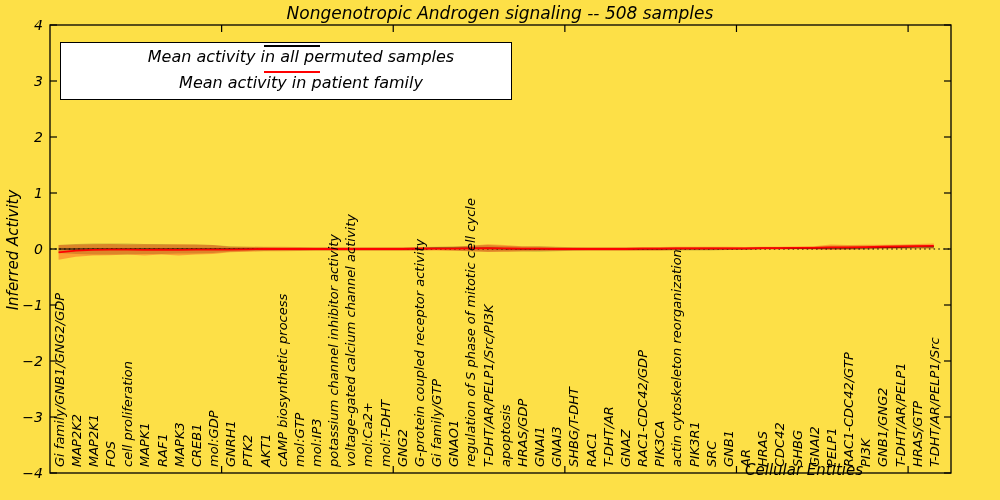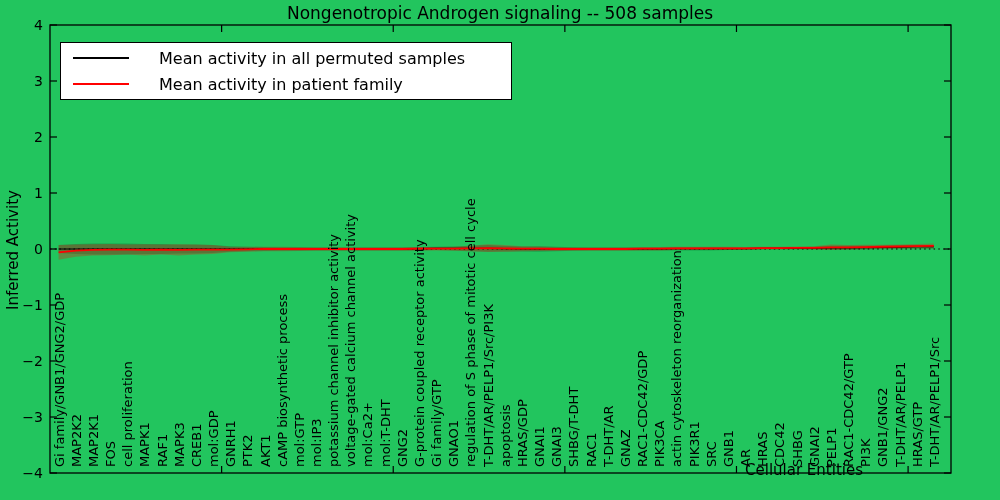--- a/index.html
+++ b/index.html
@@ -1,40 +1,41 @@
 <!DOCTYPE html>
 <html><head>
 <meta charset="utf-8">
 <style>
   html,body{margin:0;padding:0;background:#ffffff;}
   .figure{
-    position:relative;width:1000px;height:500px;background:#22c55e;
+    position:relative;width:1000px;height:500px;background:#fde047;
     font-family:"DejaVu Sans","Liberation Sans",sans-serif;color:#000;
     overflow:hidden;
+    font-style:italic;
   }
   .chart-title{
     position:absolute;left:0;top:3px;width:1000px;text-align:center;
     font-size:17px;color:#000;
   }
   .ylabel{
     position:absolute;left:-52px;top:241px;width:130px;text-align:center;
     font-size:15px;transform:rotate(-90deg);transform-origin:center center;
   }
   .xlabel{
     position:absolute;left:0;top:461px;width:863px;text-align:right;
     font-size:15px;
   }
   svg{position:absolute;left:0;top:0;}
   .legend{
     position:absolute;left:60px;top:42px;width:452px;height:58px;
     background:#ffffff;border:1px solid #000;box-sizing:border-box;
     display:flex;flex-direction:column;justify-content:space-evenly;
     padding:2px 0;
   }
-  .legend-row{display:flex;align-items:center;height:26px;}
+  .legend-row{display:flex;align-items:center;height:26px;flex-direction:column;}
   .legend-line{width:56px;height:0;border-top:2px solid #000;margin-left:12px;flex:none;}
   .legend-label{margin-left:30px;font-size:16px;white-space:nowrap;}
 </style>
 </head>
 <body>
 
 <div class="figure">
   <div class="chart-title">Nongenotropic Androgen signaling -- 508 samples</div>
   <div class="ylabel">Inferred Activity</div>
   <div class="xlabel">Cellular Entities</div>

